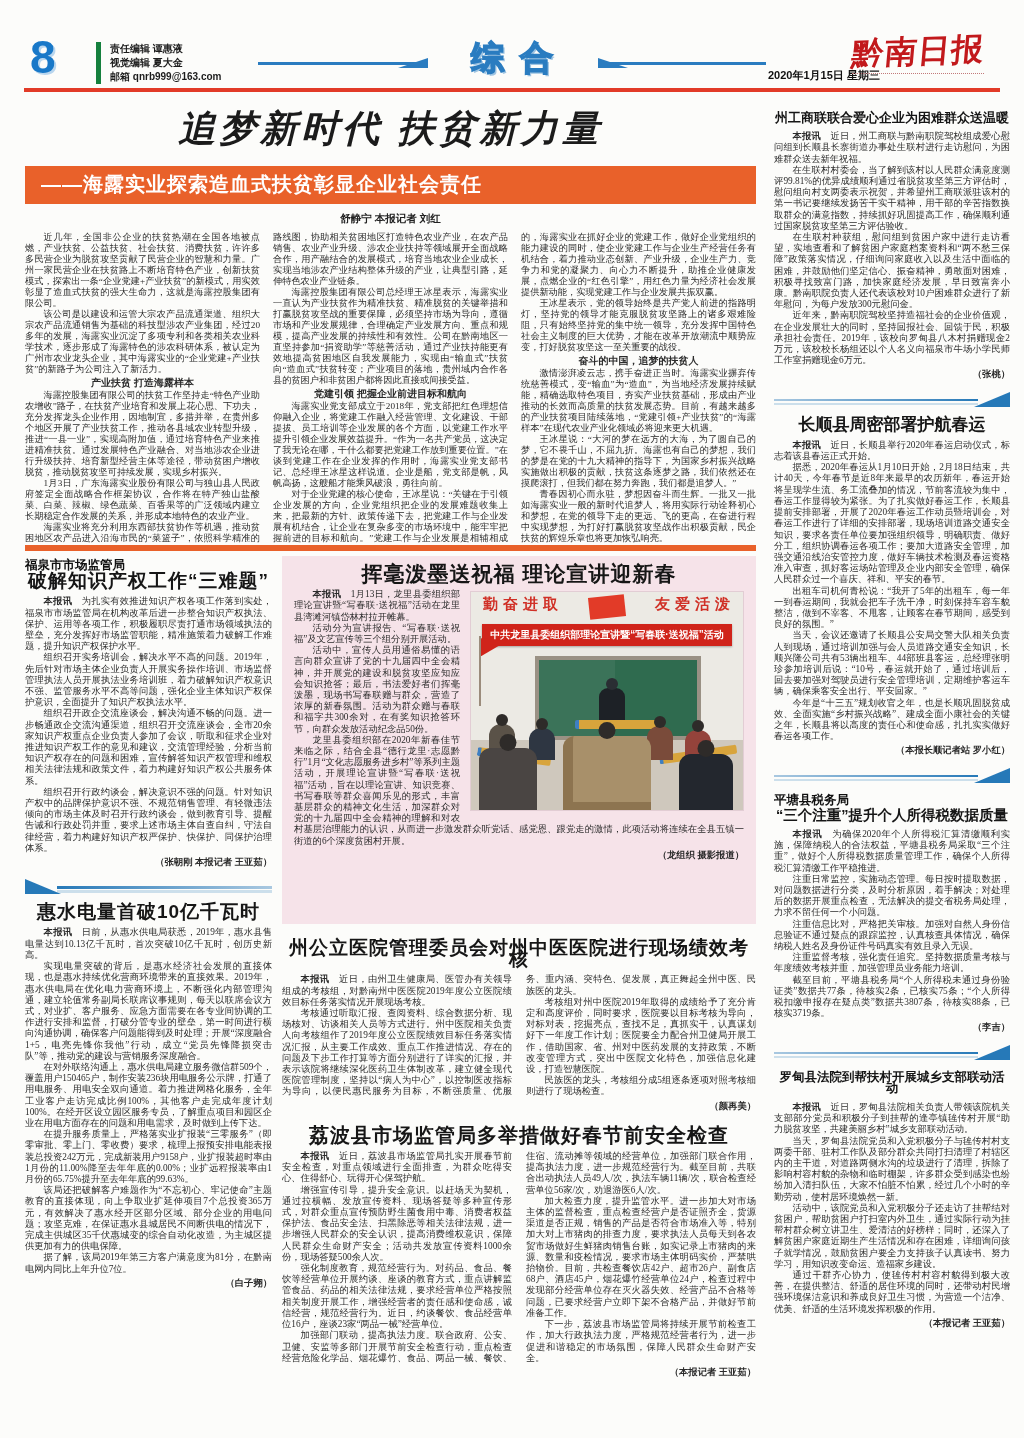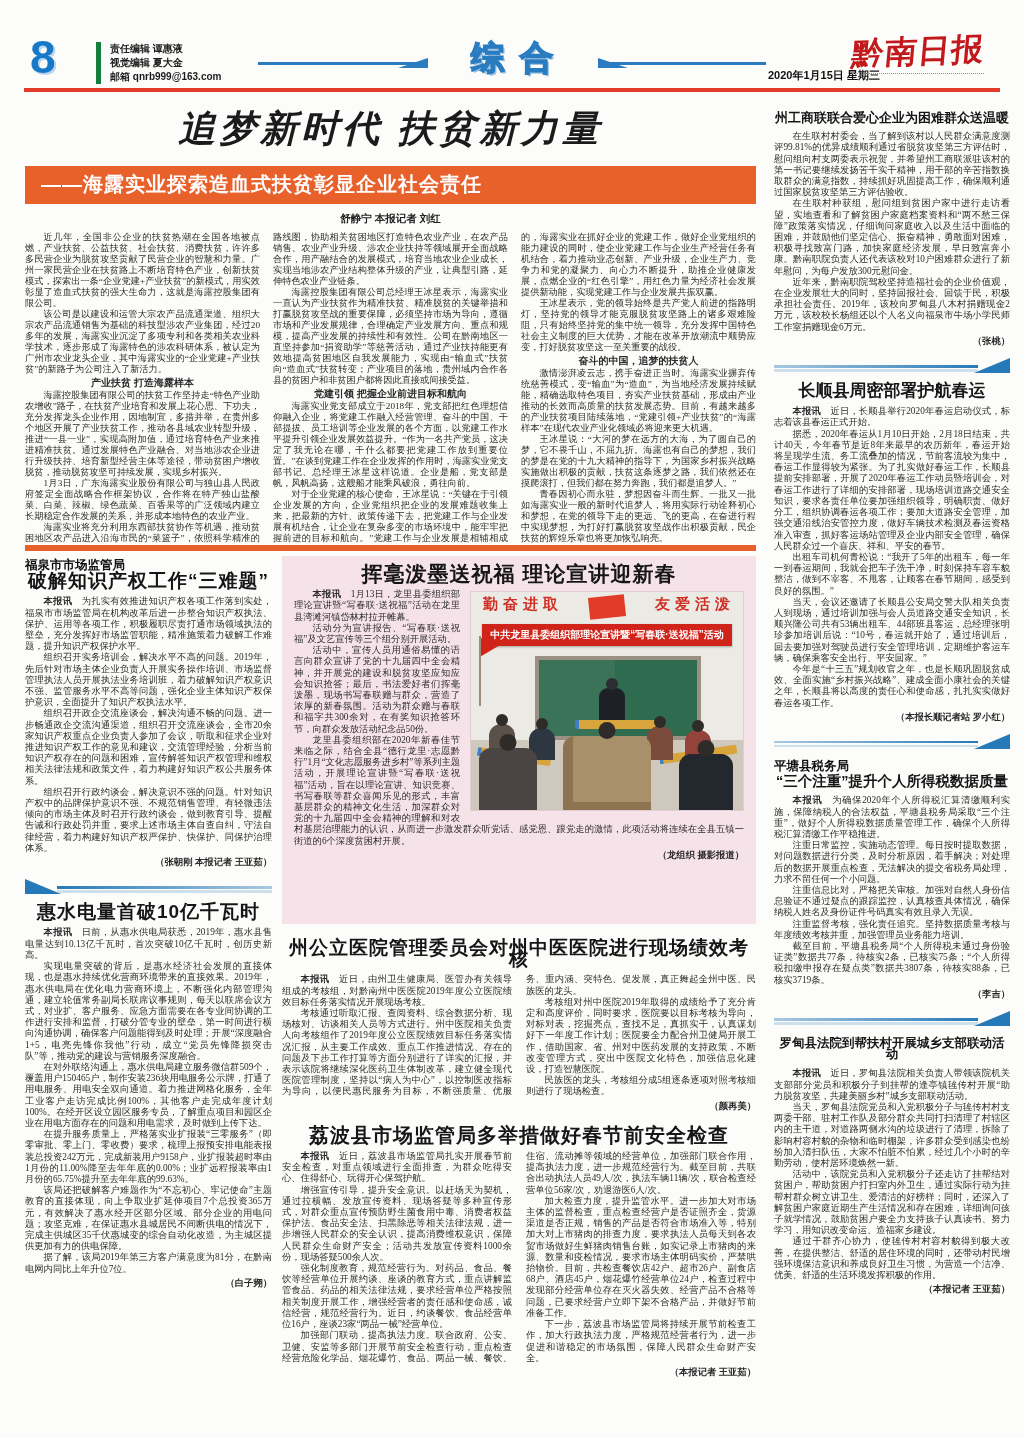--- a/index.html
+++ b/index.html
@@ -126,21 +126,21 @@
     <div class="lead-byline">舒静宁 本报记者 刘红</div>
     <div class="lead-body">
         <p class="para">近几年，全国非公企业的扶贫热潮在全国各地被点燃，产业扶贫、公益扶贫、社会扶贫、消费扶贫，许许多多民营企业为脱贫攻坚贡献了民营企业的智慧和力量。广州一家民营企业在扶贫路上不断培育特色产业，创新扶贫模式，探索出一条“企业党建+产业扶贫”的新模式，用实效彰显了造血式扶贫的强大生命力，这就是海露控股集团有限公司。</p>
         <p class="para">该公司是以建设和运管大宗农产品流通渠道、组织大宗农产品流通销售为基础的科技型涉农产业集团，经过20多年的发展，海露实业沉淀了多项专利和各类相关农业科学技术，逐步形成了海露特色的涉农科研体系，被认定为广州市农业龙头企业，其中海露实业的“企业党建+产业扶贫”的新路子为公司注入了新活力。</p>
         <div class="subhead">产业扶贫 打造海露样本</div>
         <p class="para">海露控股集团有限公司的扶贫工作坚持走“特色产业助农增收”路子，在扶贫产业培育和发展上花心思、下功夫，充分发挥龙头企业作用，因地制宜，多措并举，在贵州多个地区开展了产业扶贫工作，推动各县域农业转型升级，推进“一县一业”，实现高附加值，通过培育特色产业来推进精准扶贫。通过发展特色产业融合、对当地涉农企业进行升级扶持、培育新型经营主体等途径，带动贫困户增收脱贫，推动脱贫攻坚可持续发展，实现乡村振兴。</p>
         <p class="para">1月3日，广东海露实业股份有限公司与独山县人民政府签定全面战略合作框架协议，合作将在特产独山盐酸菜、白菜、辣椒、绿色蔬菜、百香果等的广泛领域内建立长期稳定合作发展的关系，并形成本地特色的农业产业。</p>
         <p class="para">海露实业将充分利用东西部扶贫协作等机遇，推动贫困地区农产品进入沿海市民的“菜篮子”，依照科学精准的路线图，协助相关贫困地区打造特色农业产业，在农产品销售、农业产业升级、涉农企业扶持等领域展开全面战略合作，用产融结合的发展模式，培育当地农业企业成长，实现当地涉农产业结构整体升级的产业，让典型引路，延伸特色农业产业链条。</p>
         <p class="para">海露控股集团有限公司总经理王冰星表示，海露实业一直认为产业扶贫作为精准扶贫、精准脱贫的关键举措和打赢脱贫攻坚战的重要保障，必须坚持市场为导向，遵循市场和产业发展规律，合理确定产业发展方向、重点和规模，提高产业发展的持续性和有效性。公司在黔南地区一直坚持参加“捐资助学”等慈善活动，通过产业扶持能更有效地提高贫困地区自我发展能力，实现由“输血式”扶贫向“造血式”扶贫转变；产业项目的落地，贵州域内合作各县的贫困户和非贫困户都将因此直接或间接受益。</p>
         <div class="subhead">党建引领 把握企业前进目标和航向</div>
-        <p class="para">海露实业党支部成立于2018年，党支部把红色理想信仰融入企业，将党建工作融入经营管理、奋斗的中国、干部提拔、员工培训等企业发展的各个方面，以党建工作水平提升引领企业发展效益提升。“作为一名共产党员，这决定了我无论在哪，干什么都要把党建工作放到重要位置。”在谈到党建工作在企业发挥的作用时，海露实业党支部书记、总经理王冰星这样说道。企业是船，党支部是帆，风帆高扬，这艘船才能乘风破浪，勇往向前。</p>
+        <p class="para">海露实业党支部成立于2018年，党支部把红色理想信仰融入企业，将党建工作融入经营管理、文化建设、干部提拔、员工培训等企业发展的各个方面，以党建工作水平提升引领企业发展效益提升。“作为一名共产党员，这决定了我无论在哪，干什么都要把党建工作放到重要位置。”在谈到党建工作在企业发挥的作用时，海露实业党支部书记、总经理王冰星这样说道。企业是船，党支部是帆，风帆高扬，这艘船才能乘风破浪，勇往向前。</p>
         <p class="para">对于企业党建的核心使命，王冰星说：“关键在于引领企业发展的方向，企业党组织把企业的发展难题收集上来，把最新的方针、政策传递下去，把党建工作与企业发展有机结合，让企业在复杂多变的市场环境中，能牢牢把握前进的目标和航向。”党建工作与企业发展是相辅相成的，海露实业在抓好企业的党建工作，做好企业党组织的能力建设的同时，使企业党建工作与企业生产经营任务有机结合，着力推动业态创新、产业升级，企业生产力、竞争力和党的凝聚力、向心力不断提升，助推企业健康发展，点燃企业的“红色引擎”，用红色力量为经济社会发展提供新动能，实现党建工作与企业发展共振双赢。</p>
         <p class="para">王冰星表示，党的领导始终是共产党人前进的指路明灯，坚持党的领导才能克服脱贫攻坚路上的诸多艰难险阻，只有始终坚持党的集中统一领导，充分发挥中国特色社会主义制度的巨大优势，才能在改革开放潮流中顺势应变，打好脱贫攻坚这一至关重要的战役。</p>
         <div class="subhead">奋斗的中国，追梦的扶贫人</div>
         <p class="para">激情澎湃凌云志，携手奋进正当时。海露实业摒弃传统慈善模式，变“输血”为“造血”，为当地经济发展持续赋能，精确选取特色项目，夯实产业扶贫基础，形成由产业推动的长效而高质量的扶贫发展态势。目前，有越来越多的产业扶贫项目陆续落地，“党建引领+产业扶贫”的“海露样本”在现代农业产业化领域必将迎来更大机遇。</p>
         <p class="para">王冰星说：“大河的梦在远方的大海，为了圆自己的梦，它不畏千山，不屈九折。海露也有自己的梦想，我们的梦是在党的十九大精神的指导下，为国家乡村振兴战略实施做出积极的贡献，扶贫这条逐梦之路，我们依然还在摸爬滚打，但我们都在努力奔跑，我们都是追梦人。”</p>
         <p class="para">青春因初心而永驻，梦想因奋斗而生辉。一批又一批如海露实业一般的新时代追梦人，将用实际行动诠释初心和梦想，在党的领导下走的更远、飞的更高，在奋进行程中实现梦想，为打好打赢脱贫攻坚战作出积极贡献，民企扶贫的辉煌乐章也将更加恢弘响亮。</p>
       </div>
   </section>
   <div class="orange-rule"></div>
 
@@ -231,20 +231,21 @@
           <p class="para">下一步，荔波县市场监管局将持续开展节前检查工作，加大行政执法力度，严格规范经营者行为，进一步促进和谐稳定的市场氛围，保障人民群众生命财产安全。</p>
         </div>
       <div class="credit">（本报记者 王亚茹）</div>
     </article>
   </section>
 
   <aside class="rail body-txt">
     <article>
       <h2 class="headline-sm" style="font-size:13px;">州工商联联合爱心企业为困难群众送温暖</h2>
       <div>
+          <p class="para"><b>本报讯</b>　近日，州工商联与黔南职院驾校组成爱心慰问组到长顺县长寨街道办事处生联村进行走访慰问，为困难群众送去新年祝福。</p>
           <p class="para">在生联村村委会，当了解到该村以人民群众满意度测评99.81%的优异成绩顺利通过省脱贫攻坚第三方评估时，慰问组向村支两委表示祝贺，并希望州工商联派驻该村的第一书记要继续发扬苦干实干精神，用干部的辛苦指数换取群众的满意指数，持续抓好巩固提高工作，确保顺利通过国家脱贫攻坚第三方评估验收。</p>
           <p class="para">在生联村种获组，慰问组到贫困户家中进行走访看望，实地查看和了解贫困户家庭档案资料和“两不愁三保障”政策落实情况，仔细询问家庭收入以及生活中面临的困难，并鼓励他们坚定信心、振奋精神，勇敢面对困难，积极寻找致富门路，加快家庭经济发展，早日致富奔小康。黔南职院负责人还代表该校对10户困难群众进行了新年慰问，为每户发放300元慰问金。</p>
           <p class="para">近年来，黔南职院驾校坚持造福社会的企业价值观，在企业发展壮大的同时，坚持回报社会、回馈于民，积极承担社会责任。2019年，该校向罗甸县八木村捐赠现金2万元，该校校长杨组还以个人名义向福泉市牛场小学民师工作室捐赠现金6万元。</p>
         </div>
       <div class="credit">（张桃）</div>
     </article>
     <div class="swoosh"></div>
     <article>
       <h2 class="headline-sm" style="font-size:17px;margin:8px 0 10px;">长顺县周密部署护航春运</h2>
       <div>

